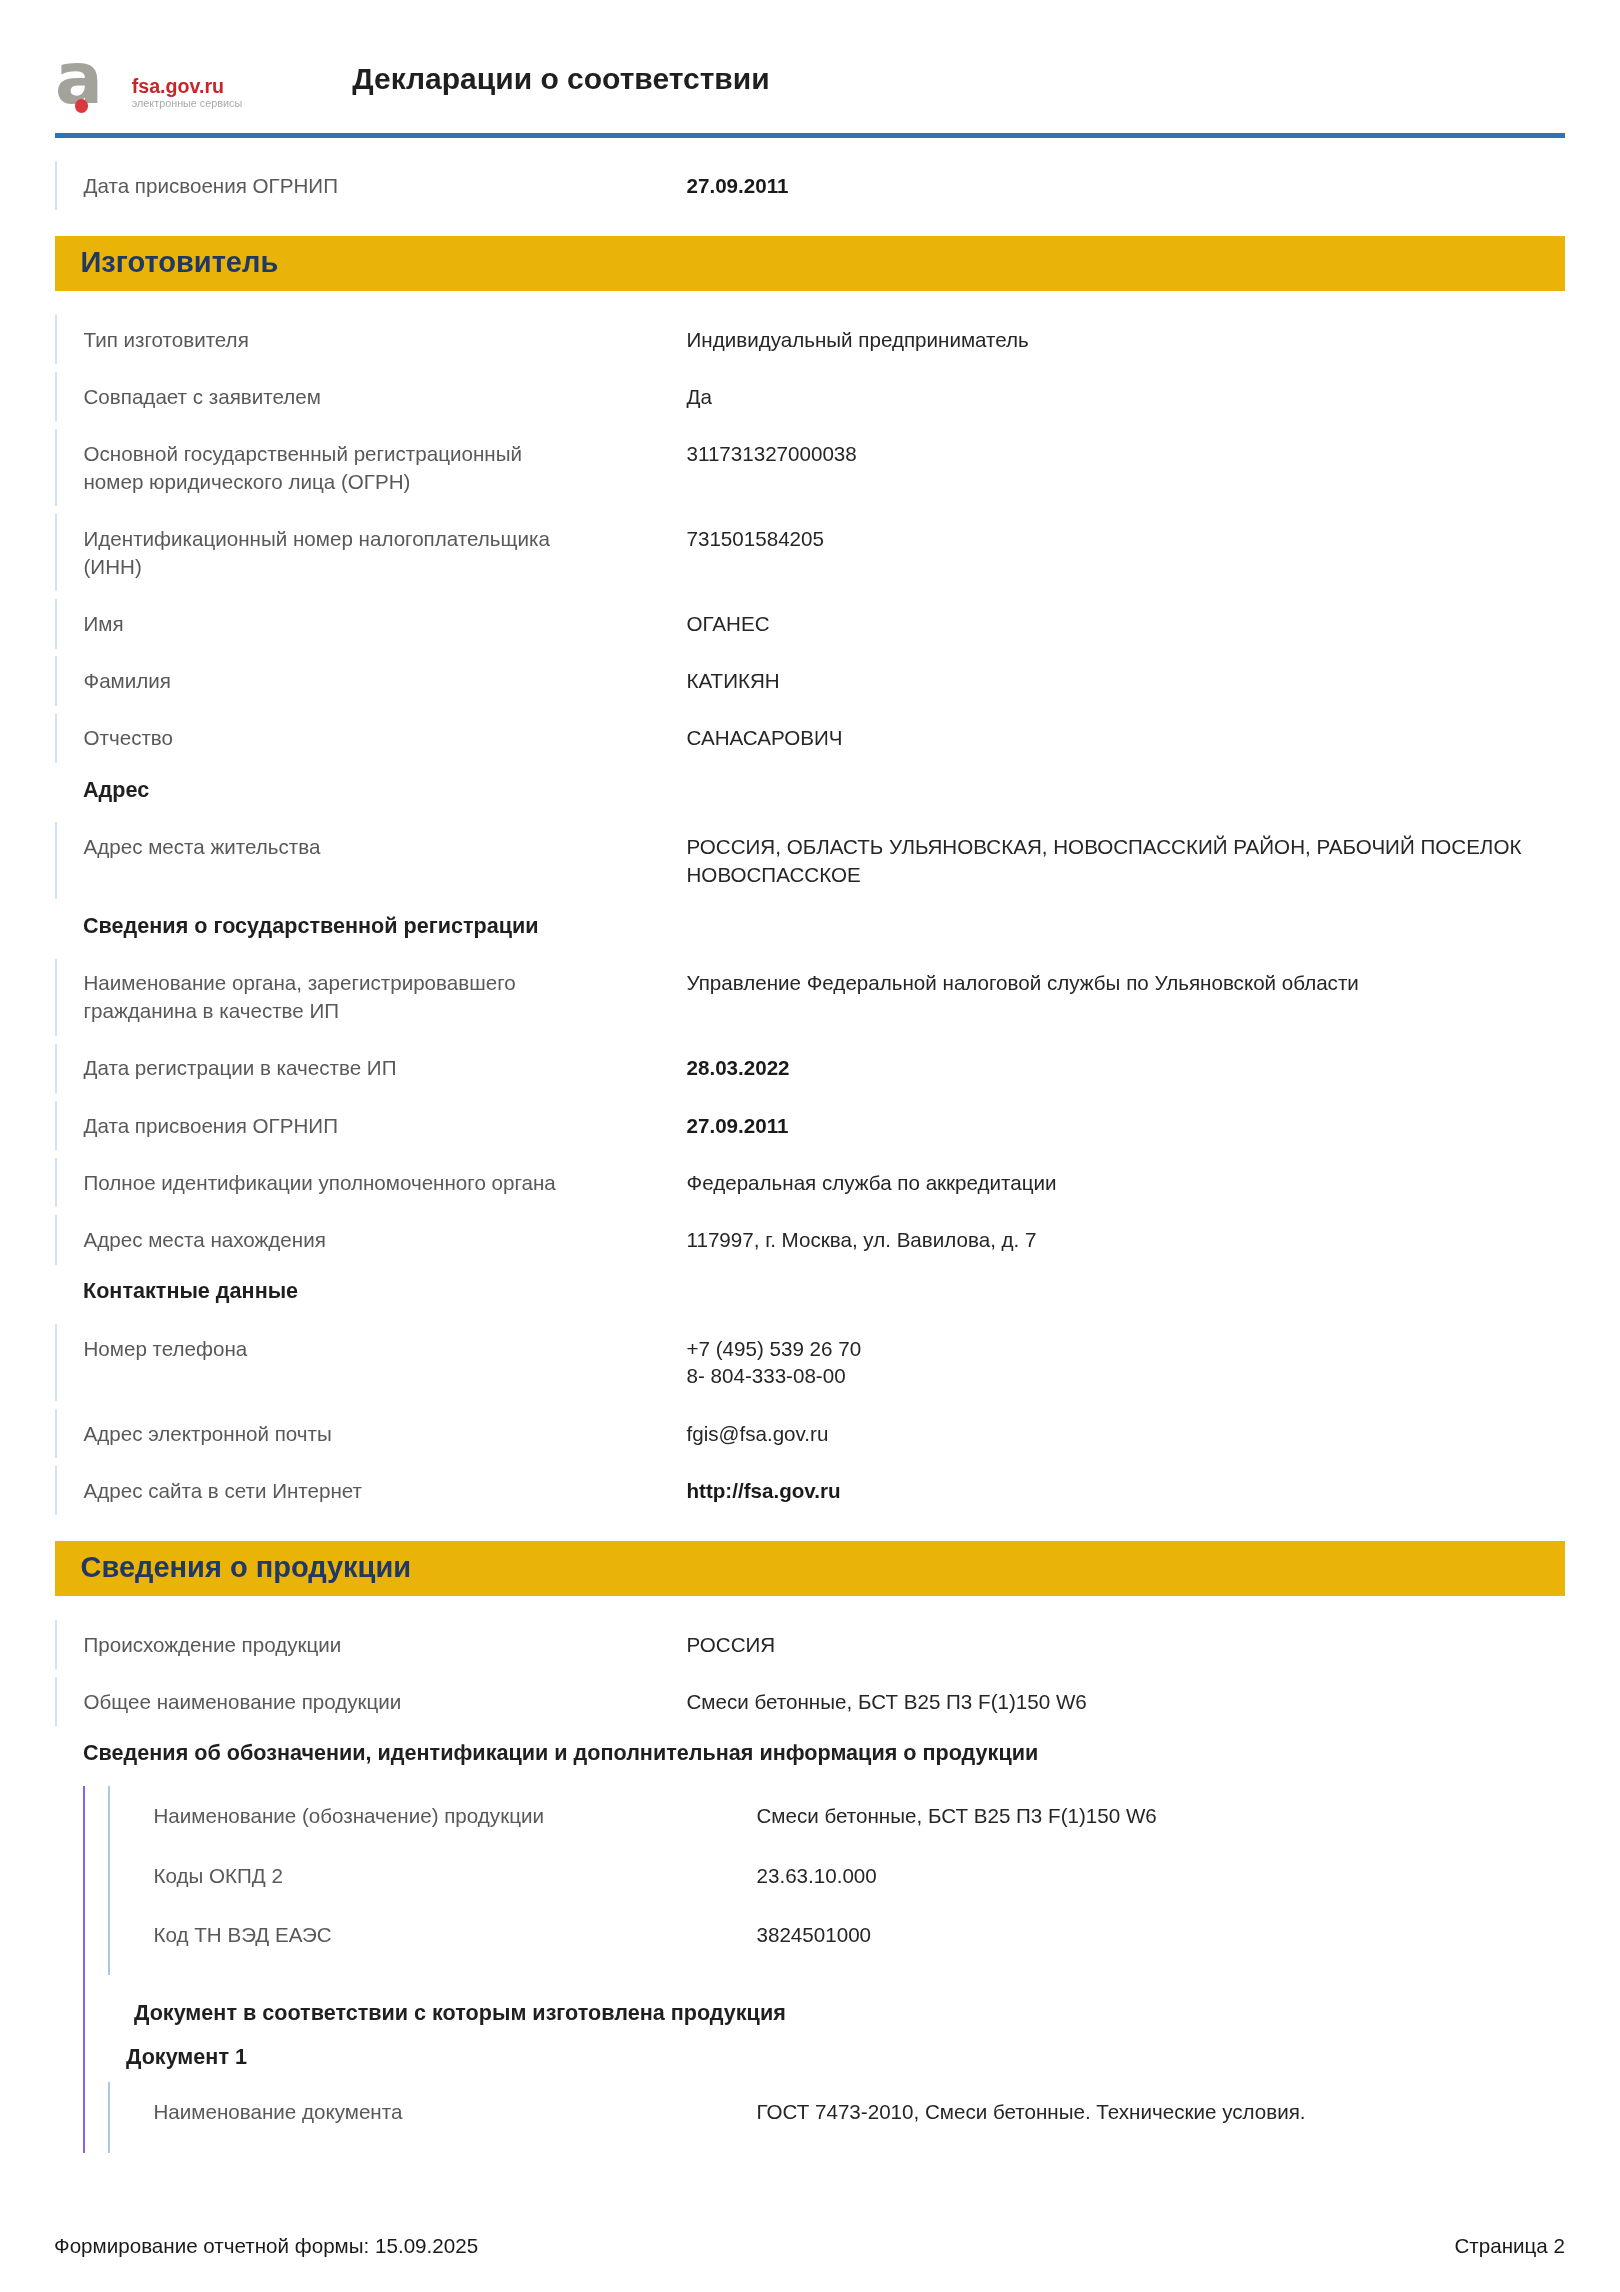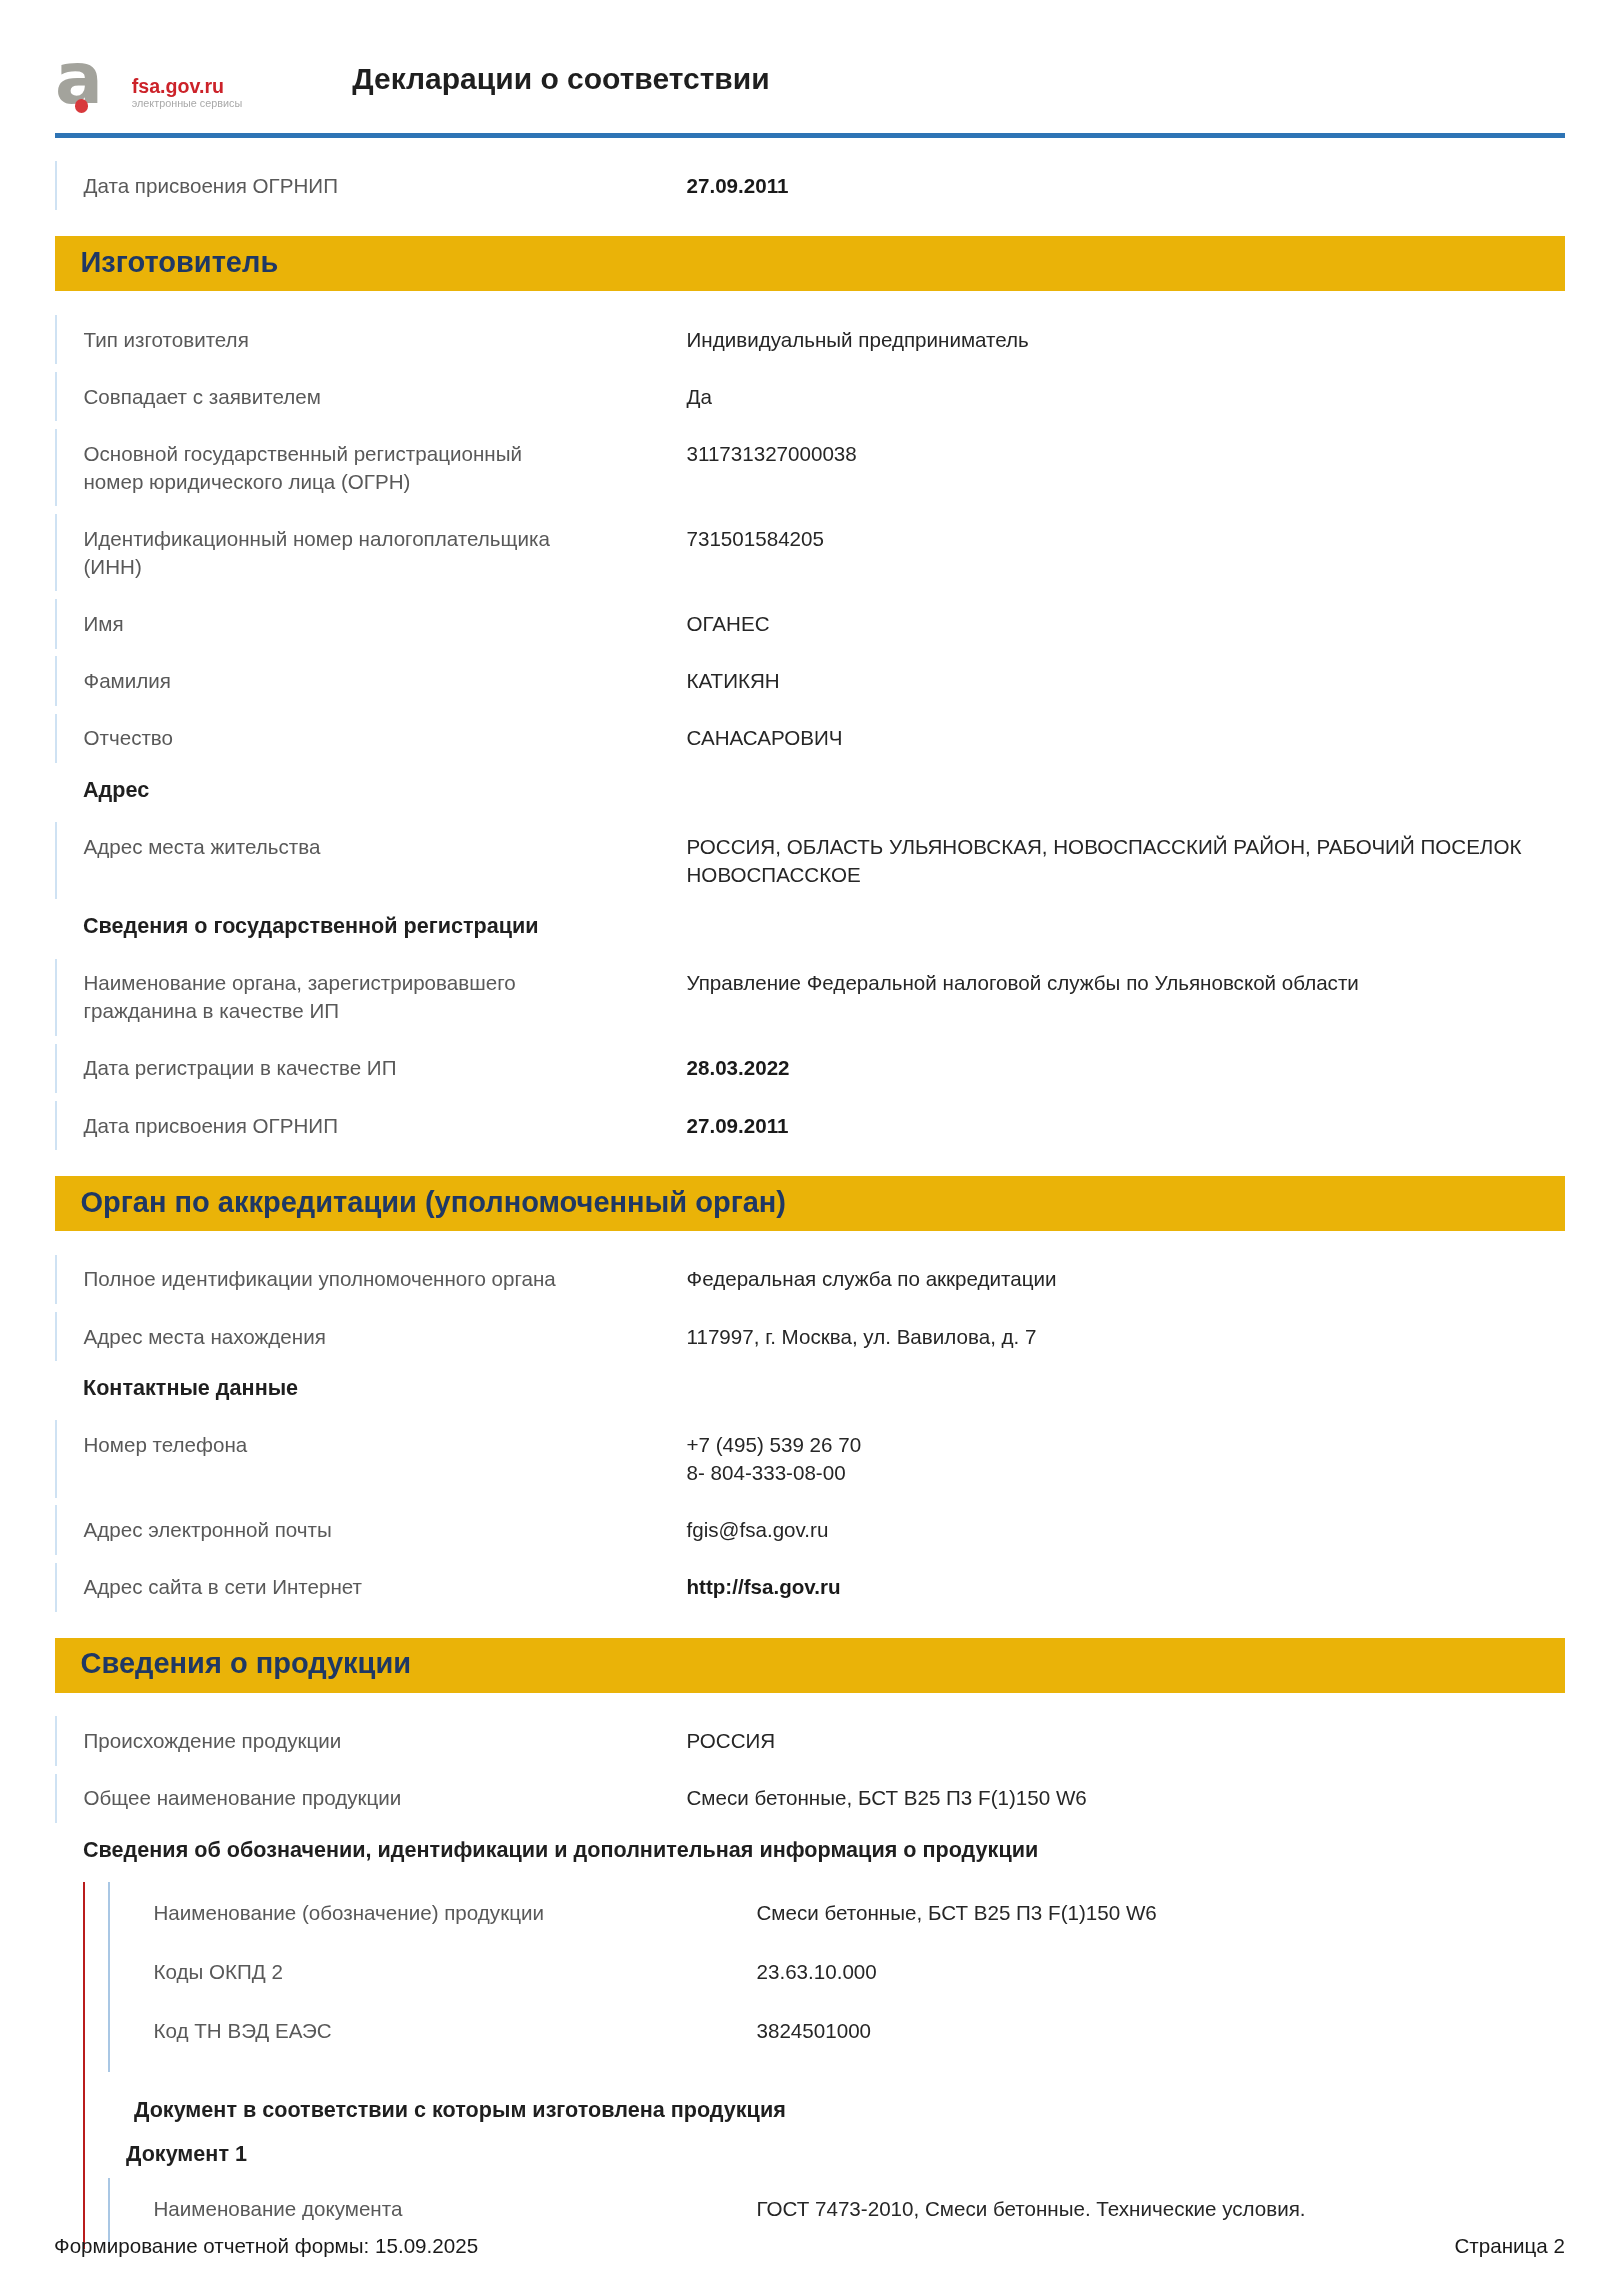--- a/index.html
+++ b/index.html
@@ -63,21 +63,21 @@
 
   .subheading {
     margin: 5.9px 0 13.7px 28px;
     padding: 5.9px 0;
     font-size: 21.6px;
     font-weight: bold;
     color: #1f1f1f;
   }
 
   
-  .nested { margin: 2px 0 0 28px; border-left: 2px solid #b91c1c; }
+  .nested { margin: 2px 0 0 28px; border-left: 2px solid #8b5cf6; }
   .nested-inner {
     margin-left: 22.5px;
     border-left: 2px solid #a9c7e4;
     padding: 5.9px 0 5.9px 44px;
   }
   .nested .row { border-left: none; padding-left: 0; margin-bottom: 9.8px; }
   .doc-section-heading { margin: 21.6px 0 9.8px 49px; padding: 3.9px 0; }
   .doc-heading { margin: 5.9px 0 7.8px 41px; padding: 3.9px 0; }
 
   
@@ -167,21 +167,20 @@
       <div class="label">Дата регистрации в качестве ИП</div>
       <div class="value bold">28.03.2022</div>
     </div>
     <div class="row">
       <div class="label">Дата присвоения ОГРНИП</div>
       <div class="value bold">27.09.2011</div>
     </div>
   </section>
 
   <section>
-    <div class="section-bar">Орган по аккредитации (уполномоченный орган)</div>
 
     <div class="row">
       <div class="label">Полное идентификации уполномоченного органа</div>
       <div class="value">Федеральная служба по аккредитации</div>
     </div>
     <div class="row">
       <div class="label">Адрес места нахождения</div>
       <div class="value">117997, г. Москва, ул. Вавилова, д. 7</div>
     </div>
 

